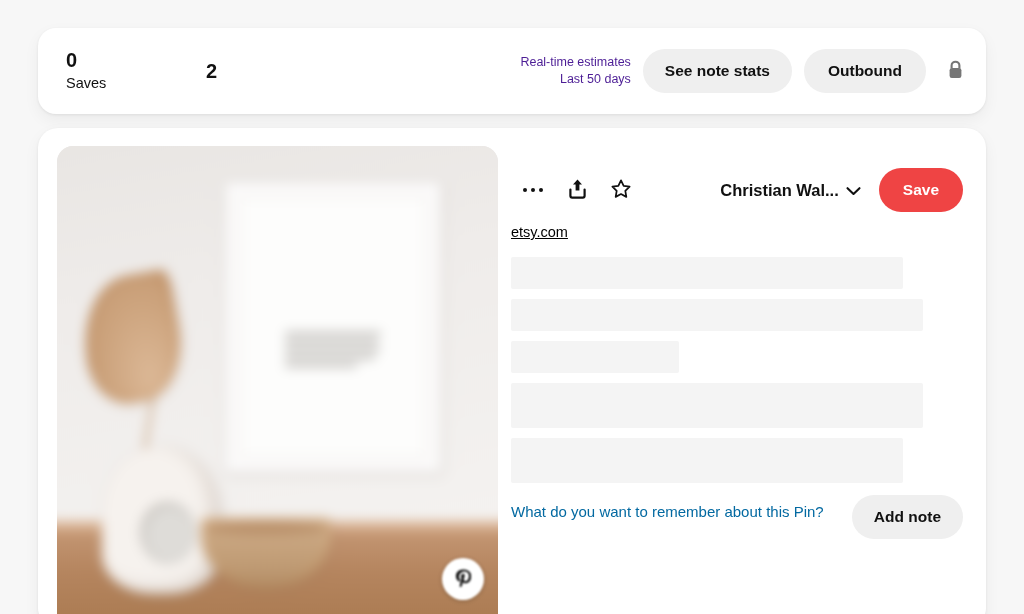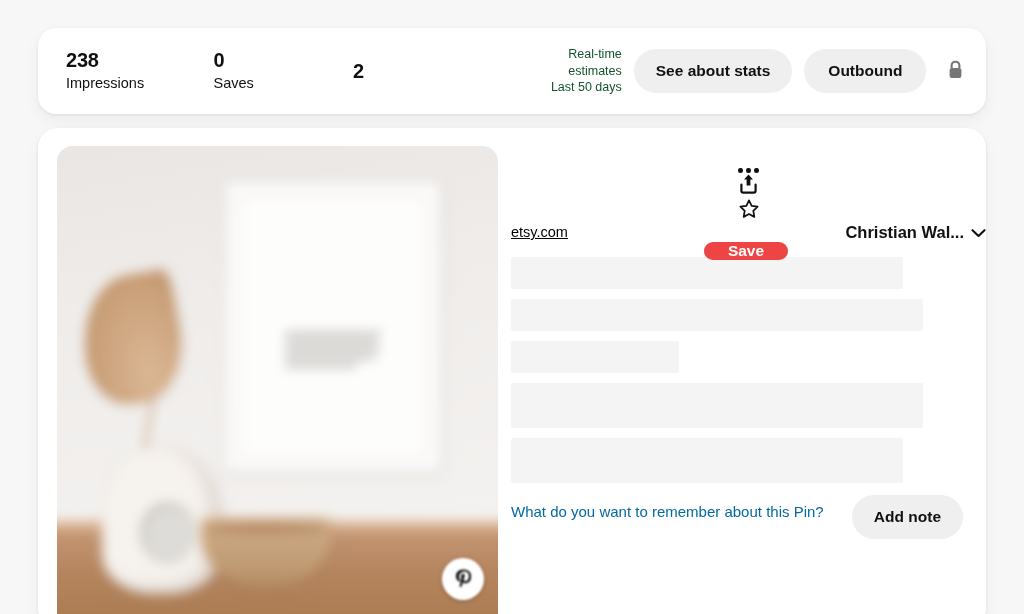--- a/index.html
+++ b/index.html
@@ -19,21 +19,21 @@
     display: flex; align-items: center; padding: 0 14px 0 28px;
   }
   .metric { margin-right: 0; }
   .metric-value { font-size: 20px; font-weight: bold; color: #111; line-height: 1.15; letter-spacing: -0.2px; }
   .metric-label { font-size: 14.5px; color: #111; line-height: 1.3; margin-top: 2px; }
   .m-impressions { width: 148px; }
   .m-saves { width: 140px; }
   .m-clicks { width: 160px; }
 
   .stats-right { margin-left: auto; display: flex; align-items: center; gap: 12px; }
-  .estimates { text-align: right; font-size: 12.5px; color: #14532d; line-height: 1.35; }
+  .estimates { text-align: right; font-size: 12.5px; color: #4c1d95; line-height: 1.35; }
   .pill {
     border: none; cursor: pointer; background: #efefef; color: #111;
     font-family: inherit; font-weight: bold; border-radius: 24px;
     font-size: 15.5px; height: 44px; display: inline-flex;
     align-items: center; justify-content: center; white-space: nowrap;
   }
   .pill-stats { padding: 0 22px; }
   .pill-promote { padding: 0 24px; }
   .lock-btn {
     width: 34px; height: 44px; display: flex; align-items: center; justify-content: center;
@@ -136,21 +136,21 @@
 
   .pin-badge {
     position: absolute; right: 14px; bottom: 14px; width: 42px; height: 42px;
     border-radius: 50%; background: #ffffff; border: none; cursor: pointer;
     display: flex; align-items: center; justify-content: center;
     box-shadow: 0 1px 4px rgba(0,0,0,0.22); filter: blur(1.1px);
   }
 
   
   .details { flex: 1; padding: 40px 0 0 13px; position: relative; }
-  .action-row { display: flex; align-items: center; height: 44px; flex-direction: column; }
+  .action-row { display: flex; align-items: center; height: 44px; }
   .icon-btn {
     background: none; border: none; cursor: pointer; padding: 0;
     display: flex; align-items: center; justify-content: center;
     width: 44px; height: 44px;
   }
   .dots { display: flex; gap: 3.5px; }
   .dots i { width: 4.5px; height: 4.5px; background: #111; border-radius: 50%; display: block; }
   .board-select {
     margin-left: auto; display: flex; align-items: center; gap: 7px;
     background: none; border: none; cursor: pointer; font-family: inherit;
@@ -181,40 +181,36 @@
     white-space: nowrap;
   }
 </style>
 </head>
 <body>
 
 <div id="app">
 
   <div class="stats-card">
 
-    <div class="metric m-impressions">
-      <div class="metric-value">238</div>
-      <div class="metric-label">Impressions</div>
-    </div>
 
     <div class="metric m-saves">
       <div class="metric-value">0</div>
       <div class="metric-label">Saves</div>
     </div>
 
     <div class="metric m-clicks">
       <div class="metric-value">2</div>
     </div>
 
     <div class="stats-right">
       <div class="estimates">
         <div>Real-time estimates</div>
         <div>Last 50 days</div>
       </div>
-      <button class="pill pill-stats">See about stats</button>
+      <button class="pill pill-stats">See note stats</button>
       <button class="pill pill-promote">Outbound</button>
       <button class="lock-btn">
         <span>
           <svg width="17" height="20" viewBox="0 0 17 20" aria-hidden="true">
             <path d="M4.6 8V5.6a3.9 3.9 0 0 1 7.8 0V8" fill="none" stroke="#767676" stroke-width="2.1"></path>
             <rect x="2.6" y="8" width="11.8" height="10" rx="2.2" fill="#767676"></rect>
           </svg>
         </span>
       </button>
     </div>

